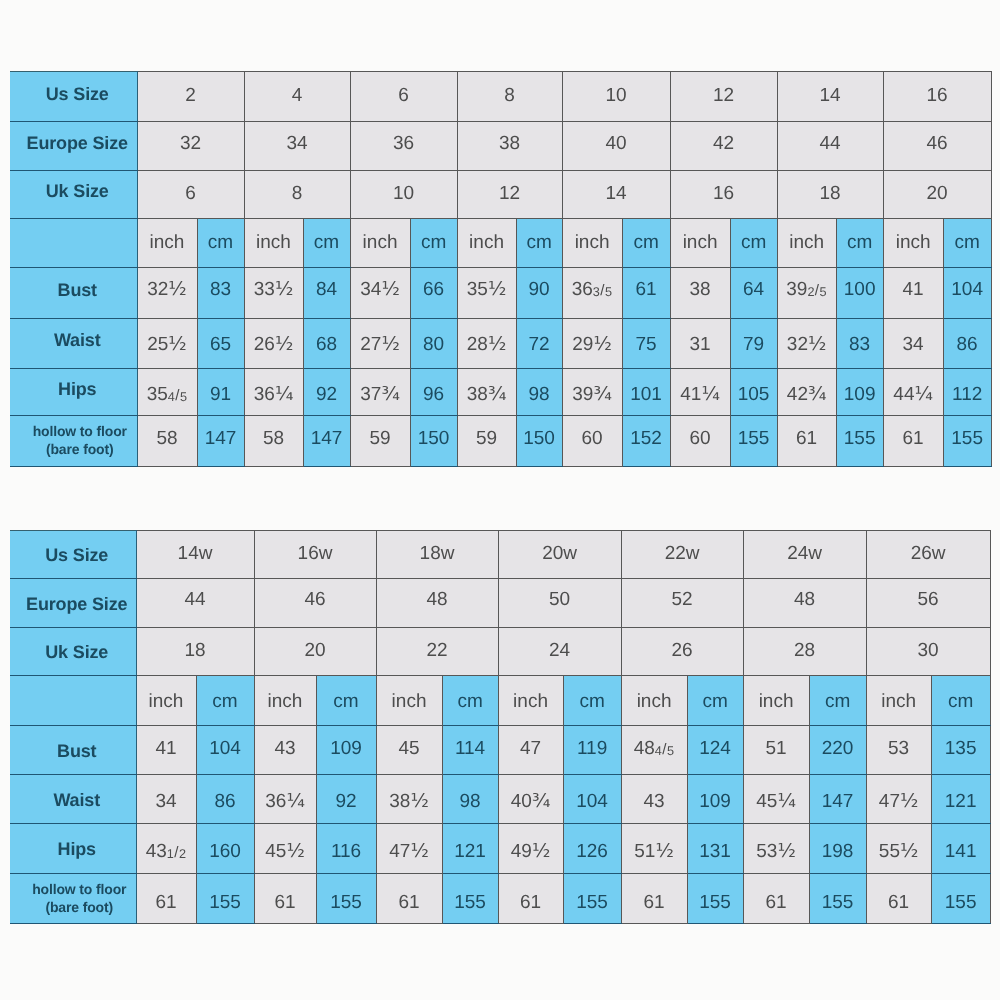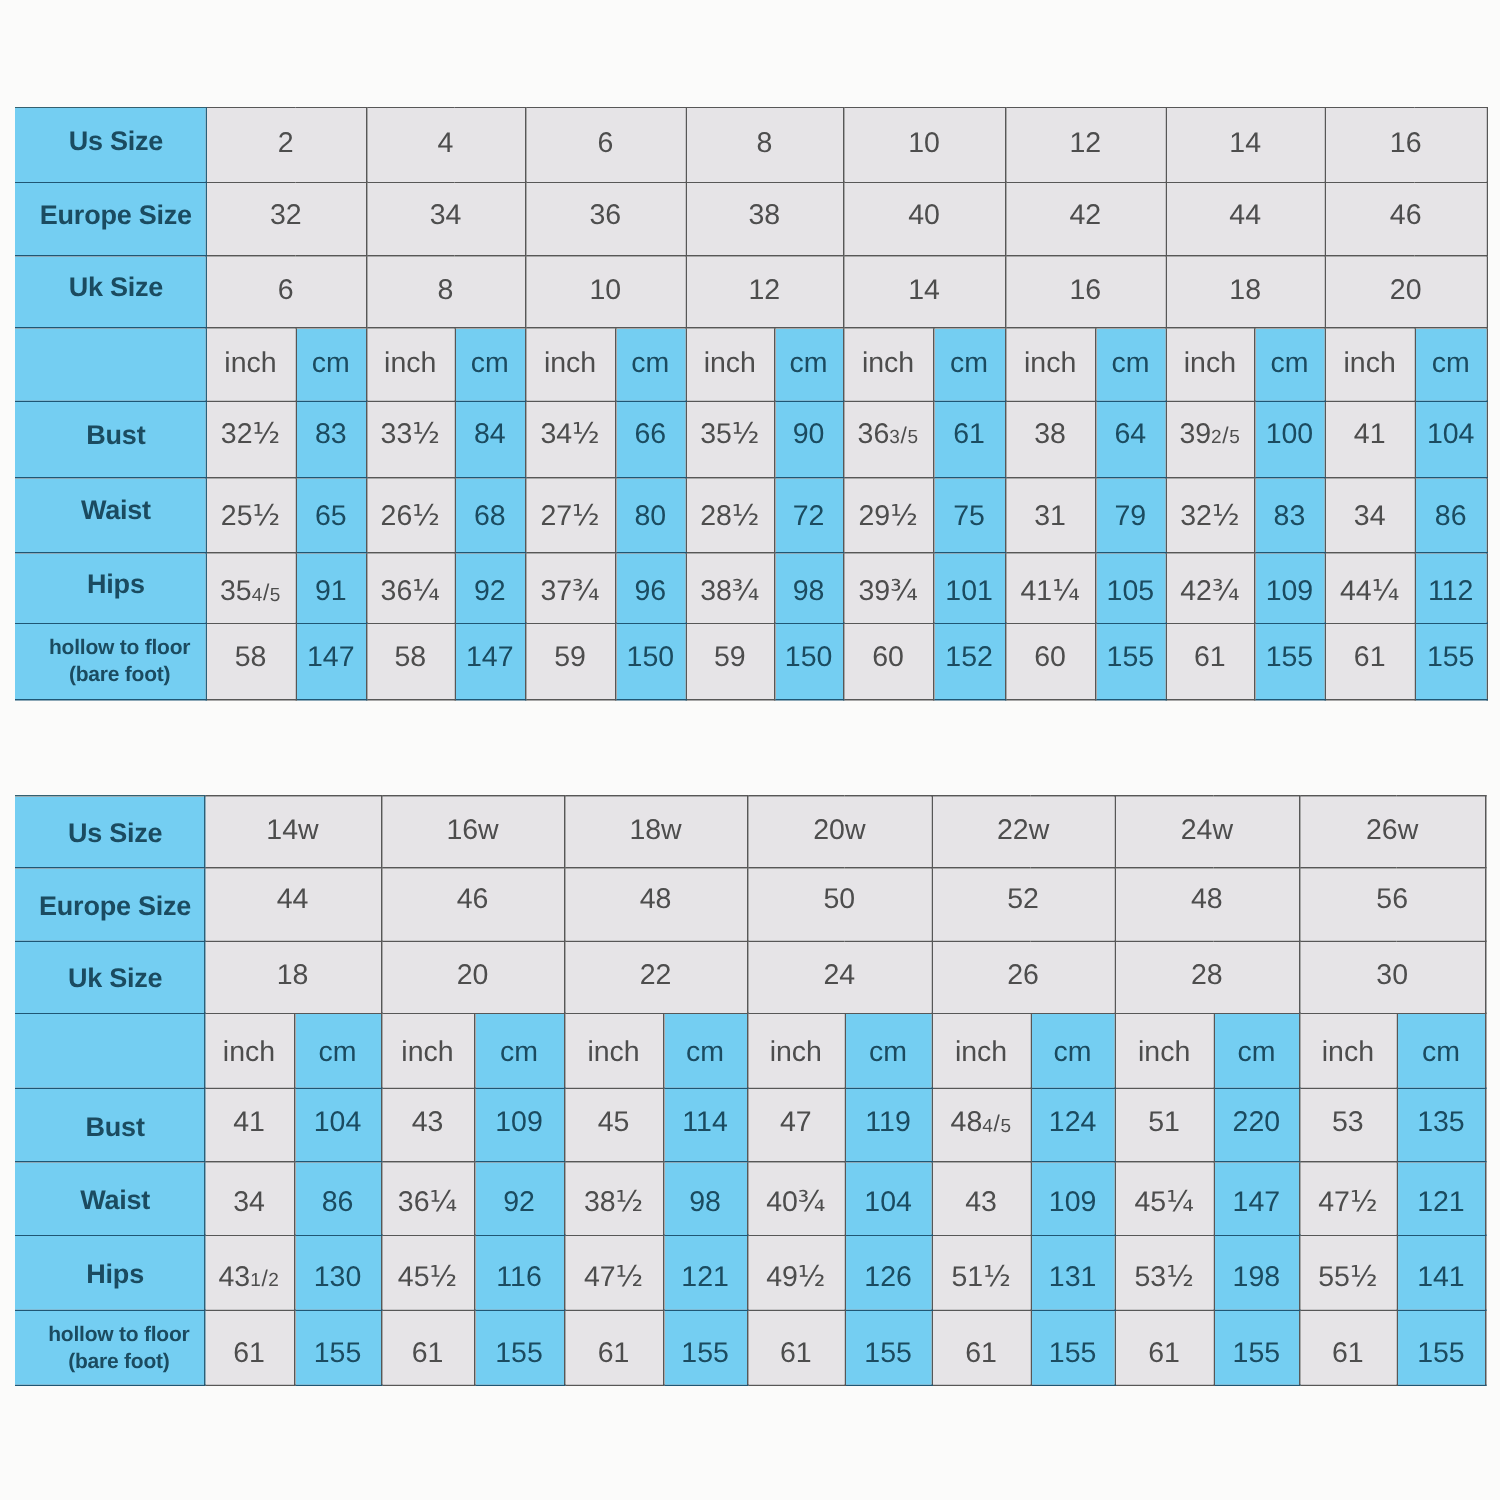--- a/index.html
+++ b/index.html
@@ -679,21 +679,21 @@
           </td>
 </tr>
 <tr>
 <td class="lbl" style="height:48.5px">
             <span class="v">Hips</span>
           </td>
 <td>
             <span class="v frac" style="top:3px">43<span class="fr"><sub>1</sub>/<sub>2</sub></span></span>
           </td>
 <td class="cm">
-            <span class="v frac" style="top:3px">130</span>
+            <span class="v frac" style="top:3px">160</span>
           </td>
 <td>
             <span class="v frac" style="top:3px">45<span class="vf">½</span></span>
           </td>
 <td class="cm">
             <span class="v frac" style="top:3px">116</span>
           </td>
 <td>
             <span class="v frac" style="top:3px">47<span class="vf">½</span></span>
           </td>

